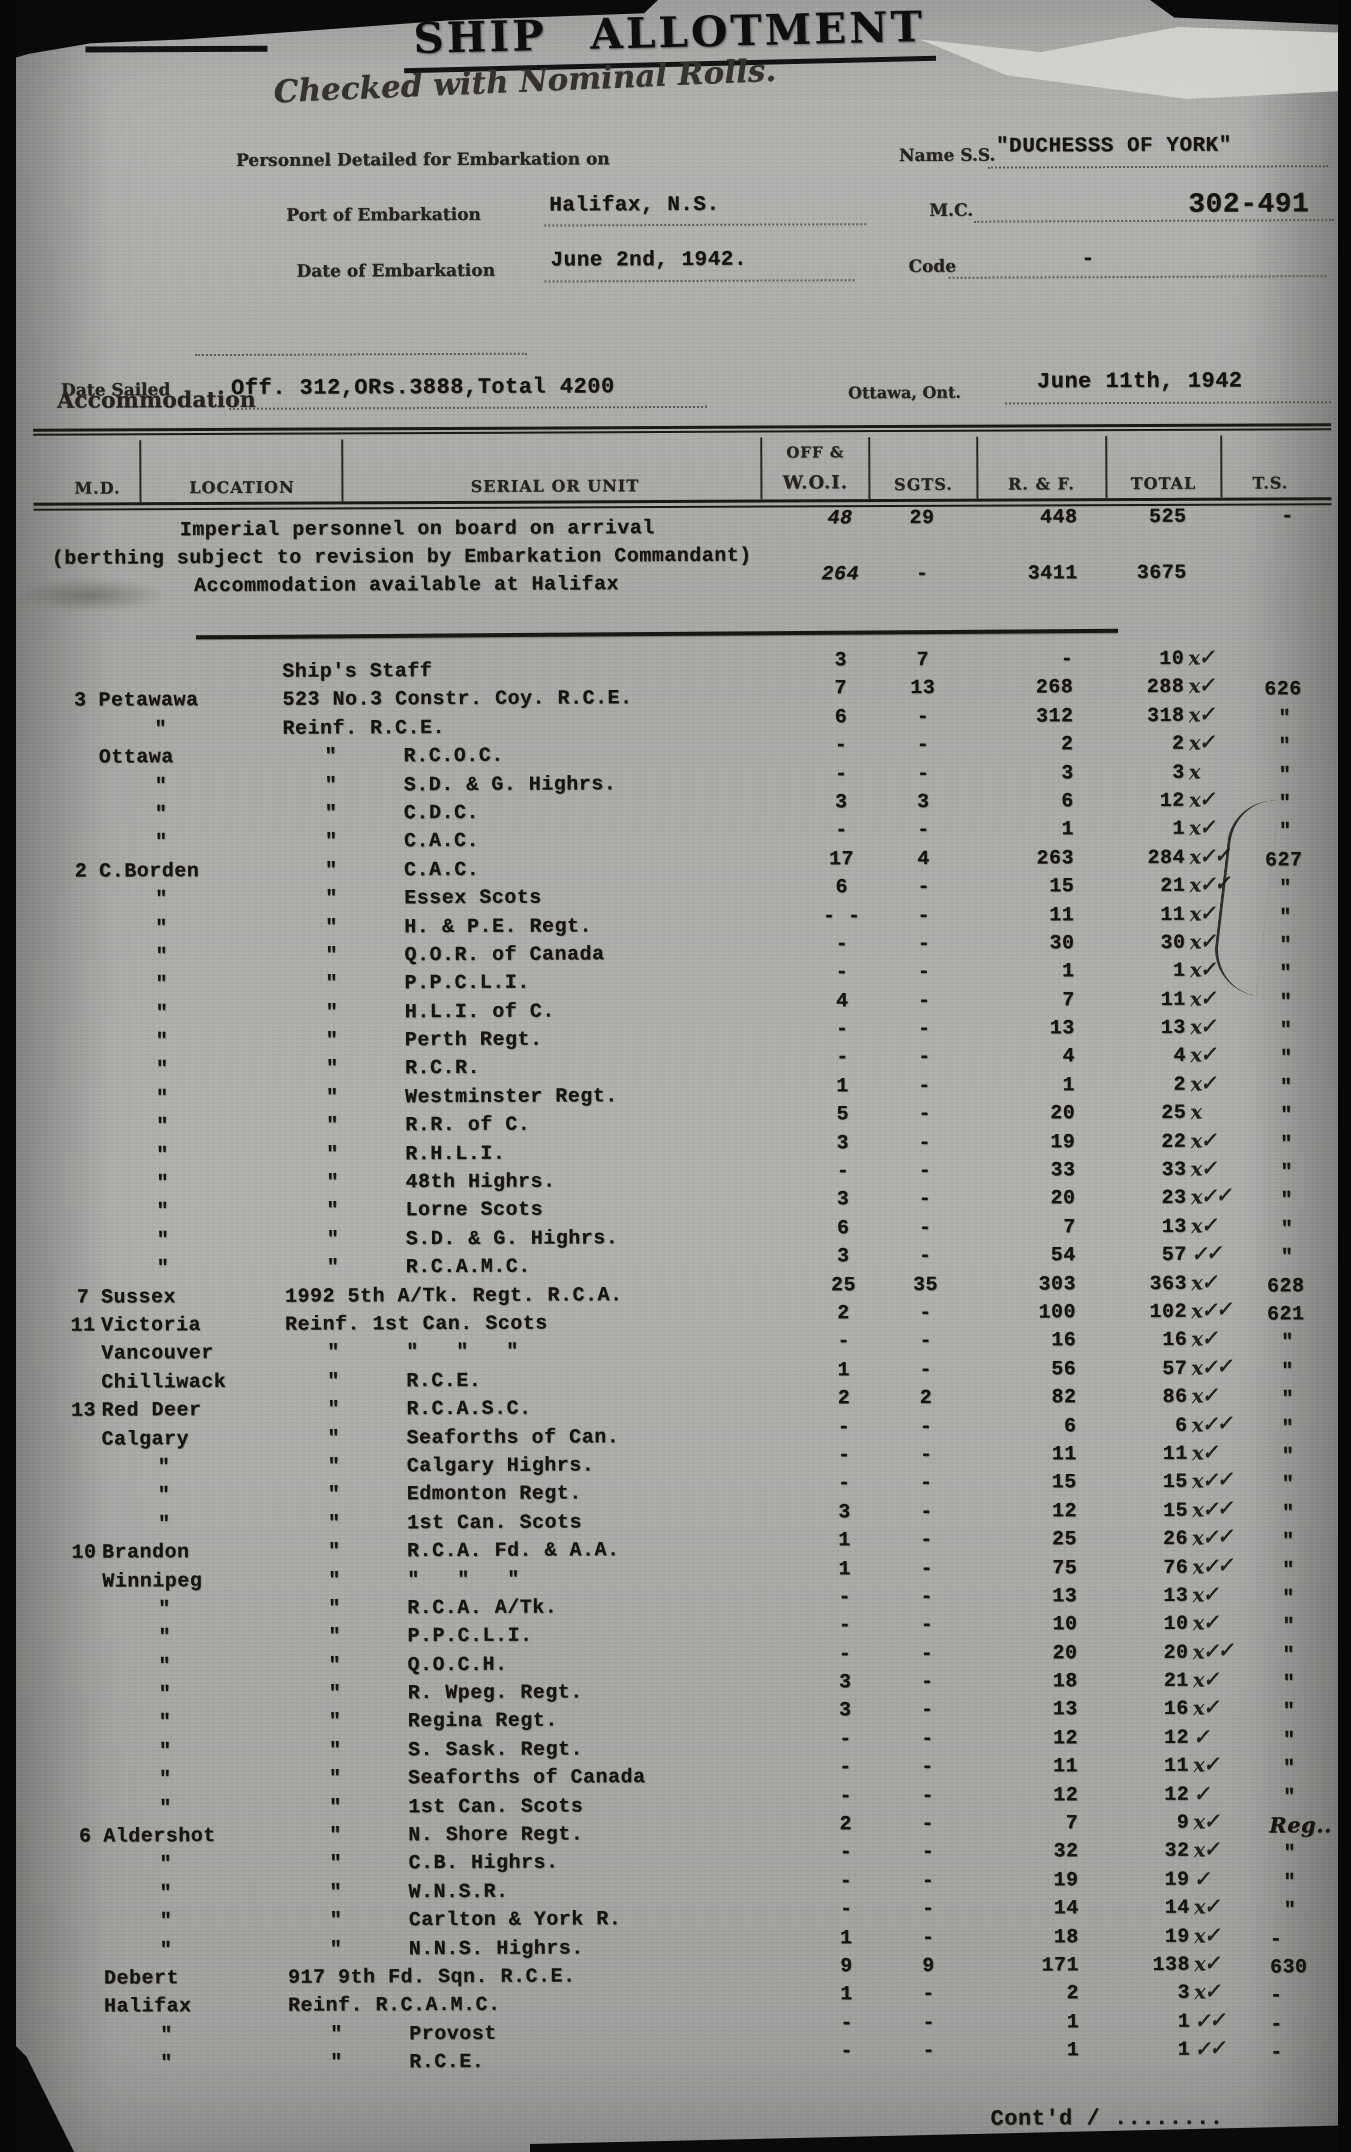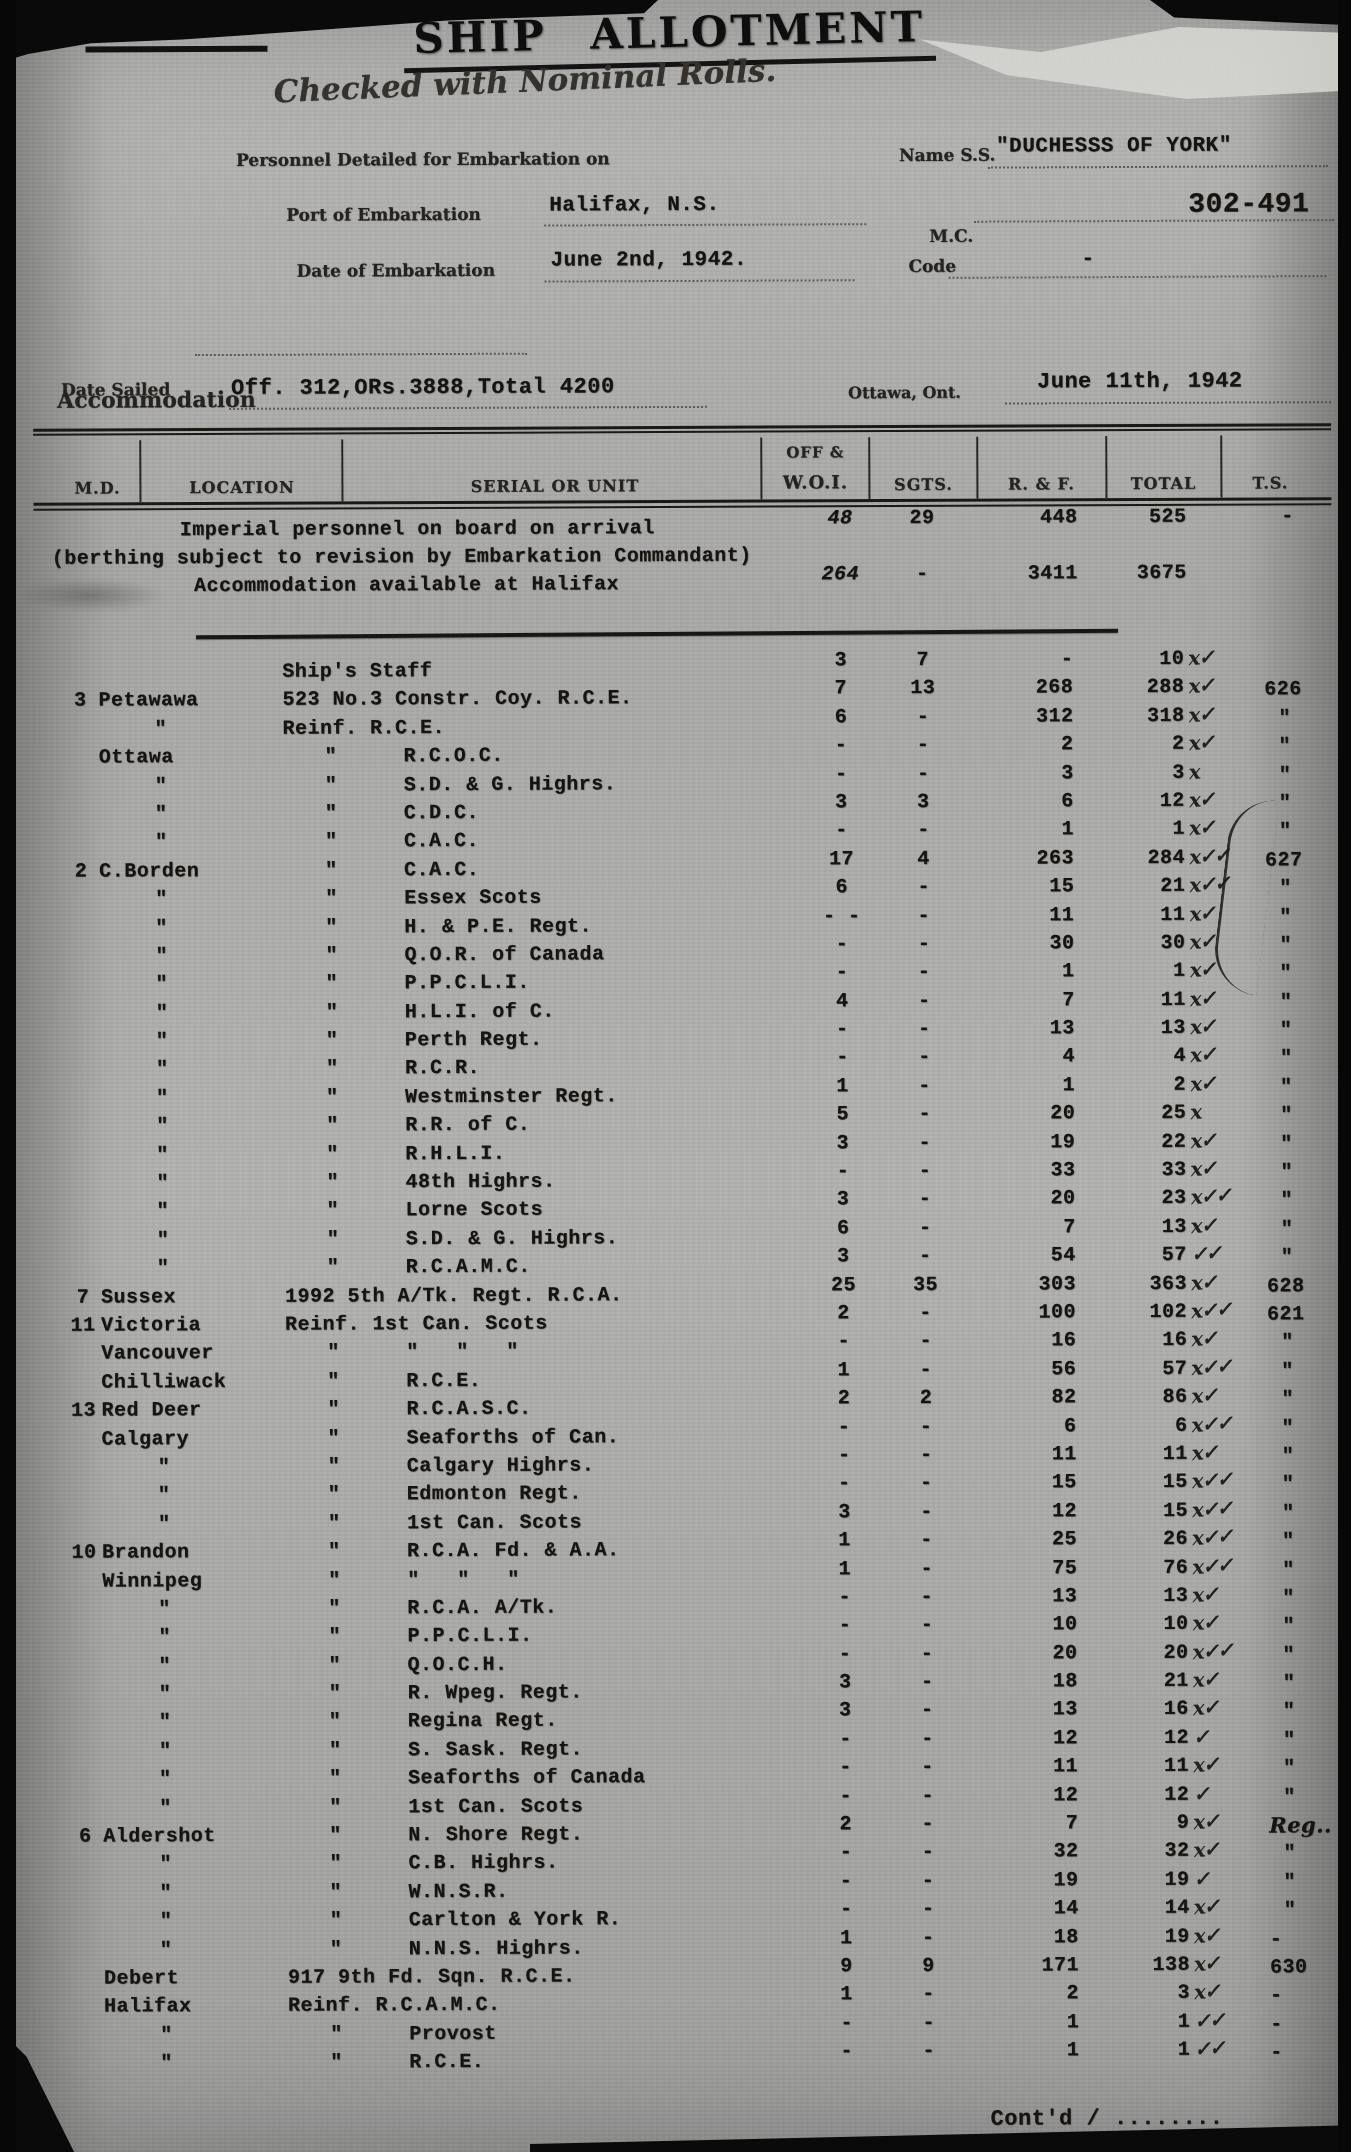--- a/index.html
+++ b/index.html
@@ -96,21 +96,21 @@
     <div class="handnote hand">Checked with Nominal Rolls.</div>
 
     <div class="abs printed" style="left:240px;top:148px;font-size:17px;">Personnel Detailed for Embarkation on</div>
     <div class="abs printed" style="left:903px;top:146px;font-size:17px;">Name S.S.</div>
     <div class="abs typed" style="left:1000px;top:136px;font-size:21px;">"DUCHESSS OF YORK"</div>
     <div class="dots" style="left:992px;top:168px;width:340px;"></div>
 
     <div class="abs printed" style="left:290px;top:203px;font-size:17px;">Port of Embarkation</div>
     <div class="abs typed" style="left:553px;top:193px;font-size:21px;">Halifax, N.S.</div>
     <div class="dots" style="left:548px;top:224px;width:322px;"></div>
-    <div class="abs printed" style="left:933px;top:201px;font-size:17px;margin-top:26px;">M.C.</div>
+    <div class="abs printed" style="left:933px;top:201px;font-size:17px;">M.C.</div>
     <div class="abs typed" style="left:1192px;top:191px;font-size:28px;">302-491</div>
     <div class="dots" style="left:978px;top:222px;width:360px;"></div>
 
     <div class="abs printed" style="left:300px;top:259px;font-size:17px;">Date of Embarkation</div>
     <div class="abs typed" style="left:554px;top:248px;font-size:21px;">June 2nd, 1942.</div>
     <div class="dots" style="left:548px;top:280px;width:310px;"></div>
     <div class="abs printed" style="left:912px;top:257px;font-size:17px;">Code</div>
     <div class="abs typed" style="left:1085px;top:249px;font-size:21px;">-</div>
     <div class="dots" style="left:952px;top:278px;width:378px;"></div>
 

